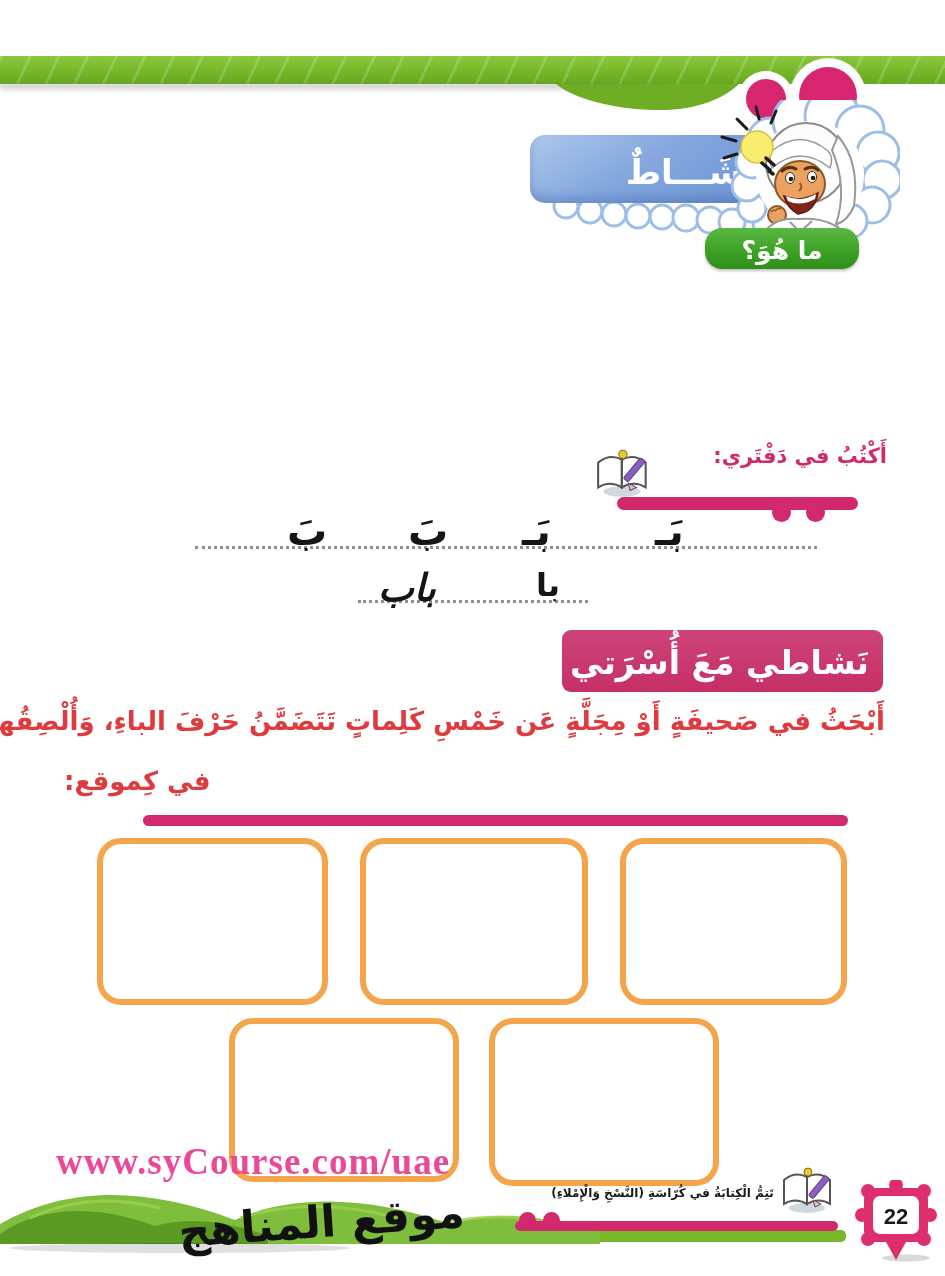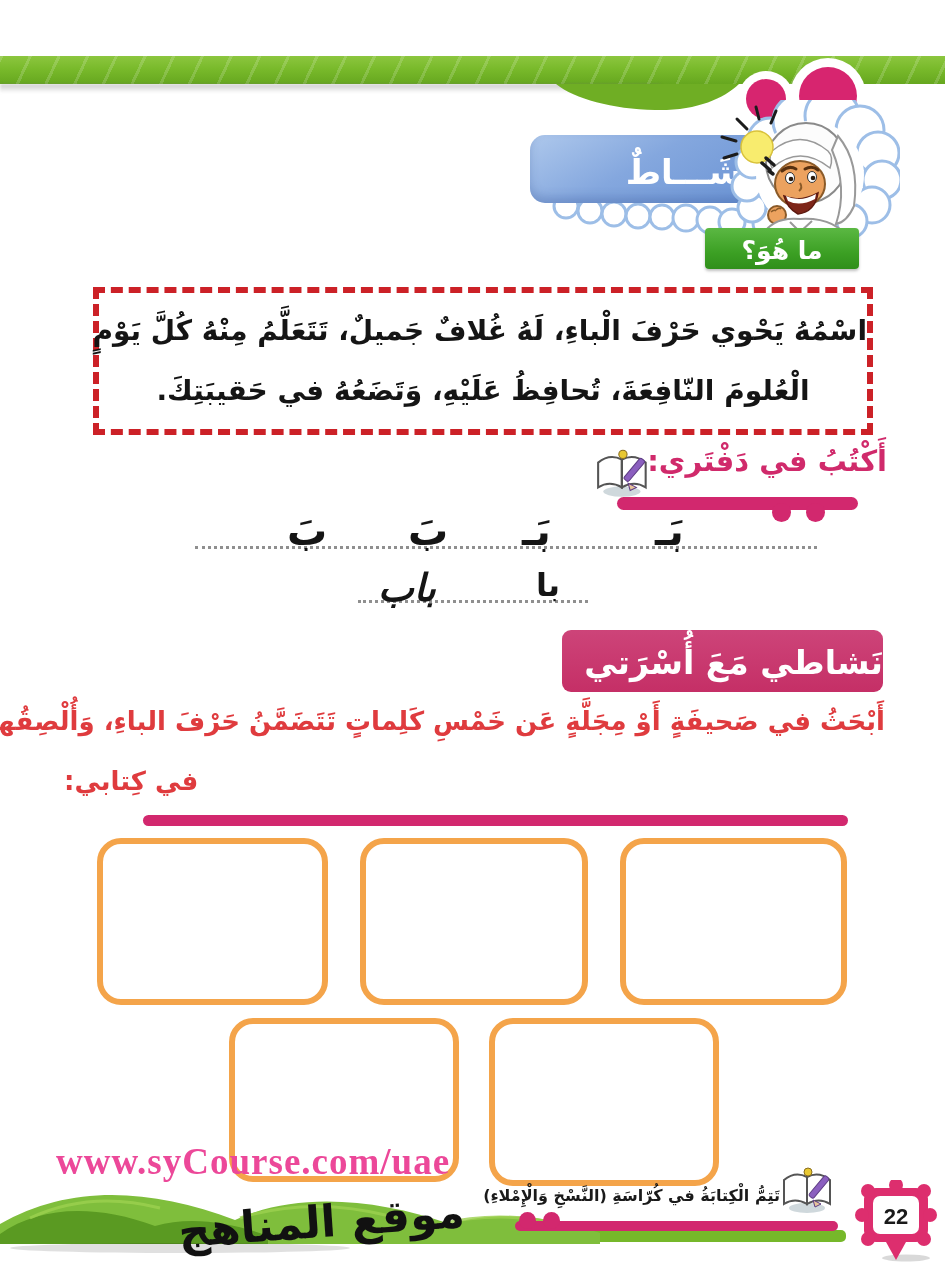--- a/index.html
+++ b/index.html
@@ -27,58 +27,58 @@
   .activity-banner{
     left:530px;top:135px;width:240px;height:68px;border-radius:15px;
     background:linear-gradient(150deg,#AEC8EC 0%,#84A7DE 45%,#6A93D4 100%);
     box-shadow:inset 0 -6px 10px rgba(40,70,140,.25);
   }
   .activity-banner span{
     display:block;height:68px;line-height:74px;color:#ffffff;
     font-size:34px;font-weight:bold;text-align:right;padding-right:14px;direction:rtl;
   }
   .question-pill{
-    left:705px;top:228px;width:154px;height:41px;border-radius:4px;
+    left:705px;top:228px;width:154px;height:41px;border-radius:17px;
     background:linear-gradient(to bottom,#5BB843 0%,#3CA024 60%,#2F8F1A 100%);
     box-shadow:0 2px 3px rgba(0,0,0,.25);
   }
   .question-pill span{
     display:block;height:41px;line-height:46px;color:#ffffff;
     font-size:25px;font-weight:bold;text-align:center;direction:rtl;
   }
   
   .riddle-box{
     left:93px;top:287px;width:768px;height:136px;
     border:6px dashed #CC2127;
     display:flex;flex-direction:column;justify-content:center;direction:rtl;
   }
   .riddle-box .rline{
     color:#151515;font-weight:bold;font-size:28px;line-height:60px;
     text-align:center;white-space:nowrap;
   }
   
   .write-prompt{
-    right:58px;top:444px;color:#D02A6B;font-weight:bold;font-size:29px;
+    right:58px;top:444px;color:#D02A6B;font-weight:bold;font-size:21px;
     direction:rtl;white-space:nowrap;
   }
   .swoosh{left:617px;top:497px;width:241px;height:13px;border-radius:7px;background:#D2286E;}
   .swoosh-bump{width:19px;height:19px;border-radius:50%;background:#D2286E;}
   
   .dotline{border-bottom:3px dotted #8f8f8f;height:0;}
   .letter{
     position:absolute;color:#151515;font-weight:bold;direction:rtl;white-space:nowrap;
   }
   
   .family-banner{
     left:562px;top:630px;width:321px;height:62px;border-radius:9px;
     background:linear-gradient(to bottom,#CD4479 0%,#C52F66 100%);
   }
   .family-banner span{
     display:block;height:62px;line-height:66px;color:#ffffff;
-    font-size:33px;font-weight:bold;text-align:right;direction:rtl;
+    font-size:33px;font-weight:bold;text-align:left;direction:rtl;padding-left:8px;
   }
   .family-instr1{
     right:60px;top:706px;color:#DF3B3E;font-weight:bold;font-size:26px;
     direction:rtl;white-space:nowrap;
   }
   .family-instr2{
     left:64px;top:766px;color:#DF3B3E;font-weight:bold;font-size:26px;
     direction:rtl;white-space:nowrap;
   }
   .magenta-rule{left:143px;top:815px;width:705px;height:11px;border-radius:6px;background:#D2286E;}
@@ -89,21 +89,21 @@
     left:56px;top:1140px;color:#ec4899;font-weight:bold;font-size:37px;
     font-family:"Liberation Serif",serif;letter-spacing:1px;white-space:nowrap;
   }
   .site-watermark{
     left:178px;top:1196px;color:#111111;font-weight:bold;font-size:44px;
     direction:rtl;transform:rotate(-4deg);white-space:nowrap;
   }
   
   .footer-note{
     left:545px;top:1186px;width:235px;color:#1a1a1a;font-weight:bold;
-    font-size:16px;text-align:center;direction:rtl;white-space:nowrap;
+    font-size:12px;text-align:center;direction:rtl;white-space:nowrap;
   }
   .pink-bar{left:515px;top:1221px;width:323px;height:10px;border-radius:5px;background:#D2286E;}
   .pink-bar-bump{width:17px;height:17px;border-radius:50%;background:#D2286E;}
 </style>
 </head>
 <body>
 
 <div class="page">
 
   <div class="abs green-band">
@@ -183,24 +183,20 @@
       <line x1="766" y1="158" x2="774" y2="165"></line>
       <line x1="762" y1="163" x2="770" y2="170"></line>
       <line x1="769" y1="171" x2="773" y2="174"></line>
     </g>
   </svg>
 
   <div class="abs question-pill">
     <span>ما هُوَ؟</span>
   </div>
 
-  <div class="abs riddle-box">
-    <div class="rline">اسْمُهُ يَحْوي حَرْفَ الْباءِ، لَهُ غُلافٌ جَميلٌ، تَتَعَلَّمُ مِنْهُ كُلَّ يَوْمٍ</div>
-    <div class="rline">الْعُلومَ النّافِعَةَ، تُحافِظُ عَلَيْهِ، وَتَضَعُهُ في حَقيبَتِكَ.</div>
-  </div>
 
   <div class="abs write-prompt">أَكْتُبُ في دَفْتَري:</div>
   <svg class="abs" style="left:594px;top:444px;" width="62" height="62" viewBox="0 0 60 52">
     <ellipse cx="27" cy="42" rx="18" ry="5" fill="#cfd8dc"></ellipse>
     <path d="M 4,14 Q 15,5 27,11 L 27,38 Q 15,31 4,38 Z" fill="#ffffff" stroke="#555555" stroke-width="2"></path>
     <path d="M 50,14 Q 39,5 27,11 L 27,38 Q 39,31 50,38 Z" fill="#ffffff" stroke="#555555" stroke-width="2"></path>
     <line x1="27" y1="11" x2="27" y2="38" stroke="#555555" stroke-width="2"></line>
     <circle cx="28" cy="6" r="4" fill="#E8C832" stroke="#8a6d1d" stroke-width="1"></circle>
     <rect x="36" y="8" width="6" height="26" rx="2" transform="rotate(40 39 21)" fill="#8B5FBF" stroke="#5e3d85" stroke-width="1"></rect>
     <path d="M 33,34 L 41,38 L 35,41 Z" fill="#E8C49A" stroke="#5e3d85" stroke-width="1"></path>
@@ -216,21 +212,21 @@
   <span class="letter" style="left:287px;top:508px;font-size:40px;">بَ</span>
 
   <div class="abs dotline" style="left:358px;top:600px;width:230px;"></div>
   <span class="letter" style="left:536px;top:566px;font-size:32px;">با</span>
   <span class="letter" style="left:378px;top:566px;font-size:38px;font-style:italic;">باب</span>
 
   <div class="abs family-banner">
     <span>نَشاطي مَعَ أُسْرَتي</span>
   </div>
   <div class="abs family-instr1">أَبْحَثُ في صَحيفَةٍ أَوْ مِجَلَّةٍ عَن خَمْسِ كَلِماتٍ تَتَضَمَّنُ حَرْفَ الباءِ، وَأُلْصِقُها</div>
-  <div class="abs family-instr2">في كِتابي:</div>
+  <div class="abs family-instr2">في كِموقع:</div>
   <div class="abs magenta-rule"></div>
 
   <div class="abs paste-box" style="left:97px;top:838px;width:219px;height:155px;"></div>
   <div class="abs paste-box" style="left:360px;top:838px;width:216px;height:155px;"></div>
   <div class="abs paste-box" style="left:620px;top:838px;width:215px;height:155px;"></div>
   <div class="abs paste-box" style="left:229px;top:1018px;width:218px;height:152px;"></div>
   <div class="abs paste-box" style="left:489px;top:1018px;width:218px;height:156px;"></div>
 
   <div class="abs url-watermark">www.syCourse.com/uae</div>
 

